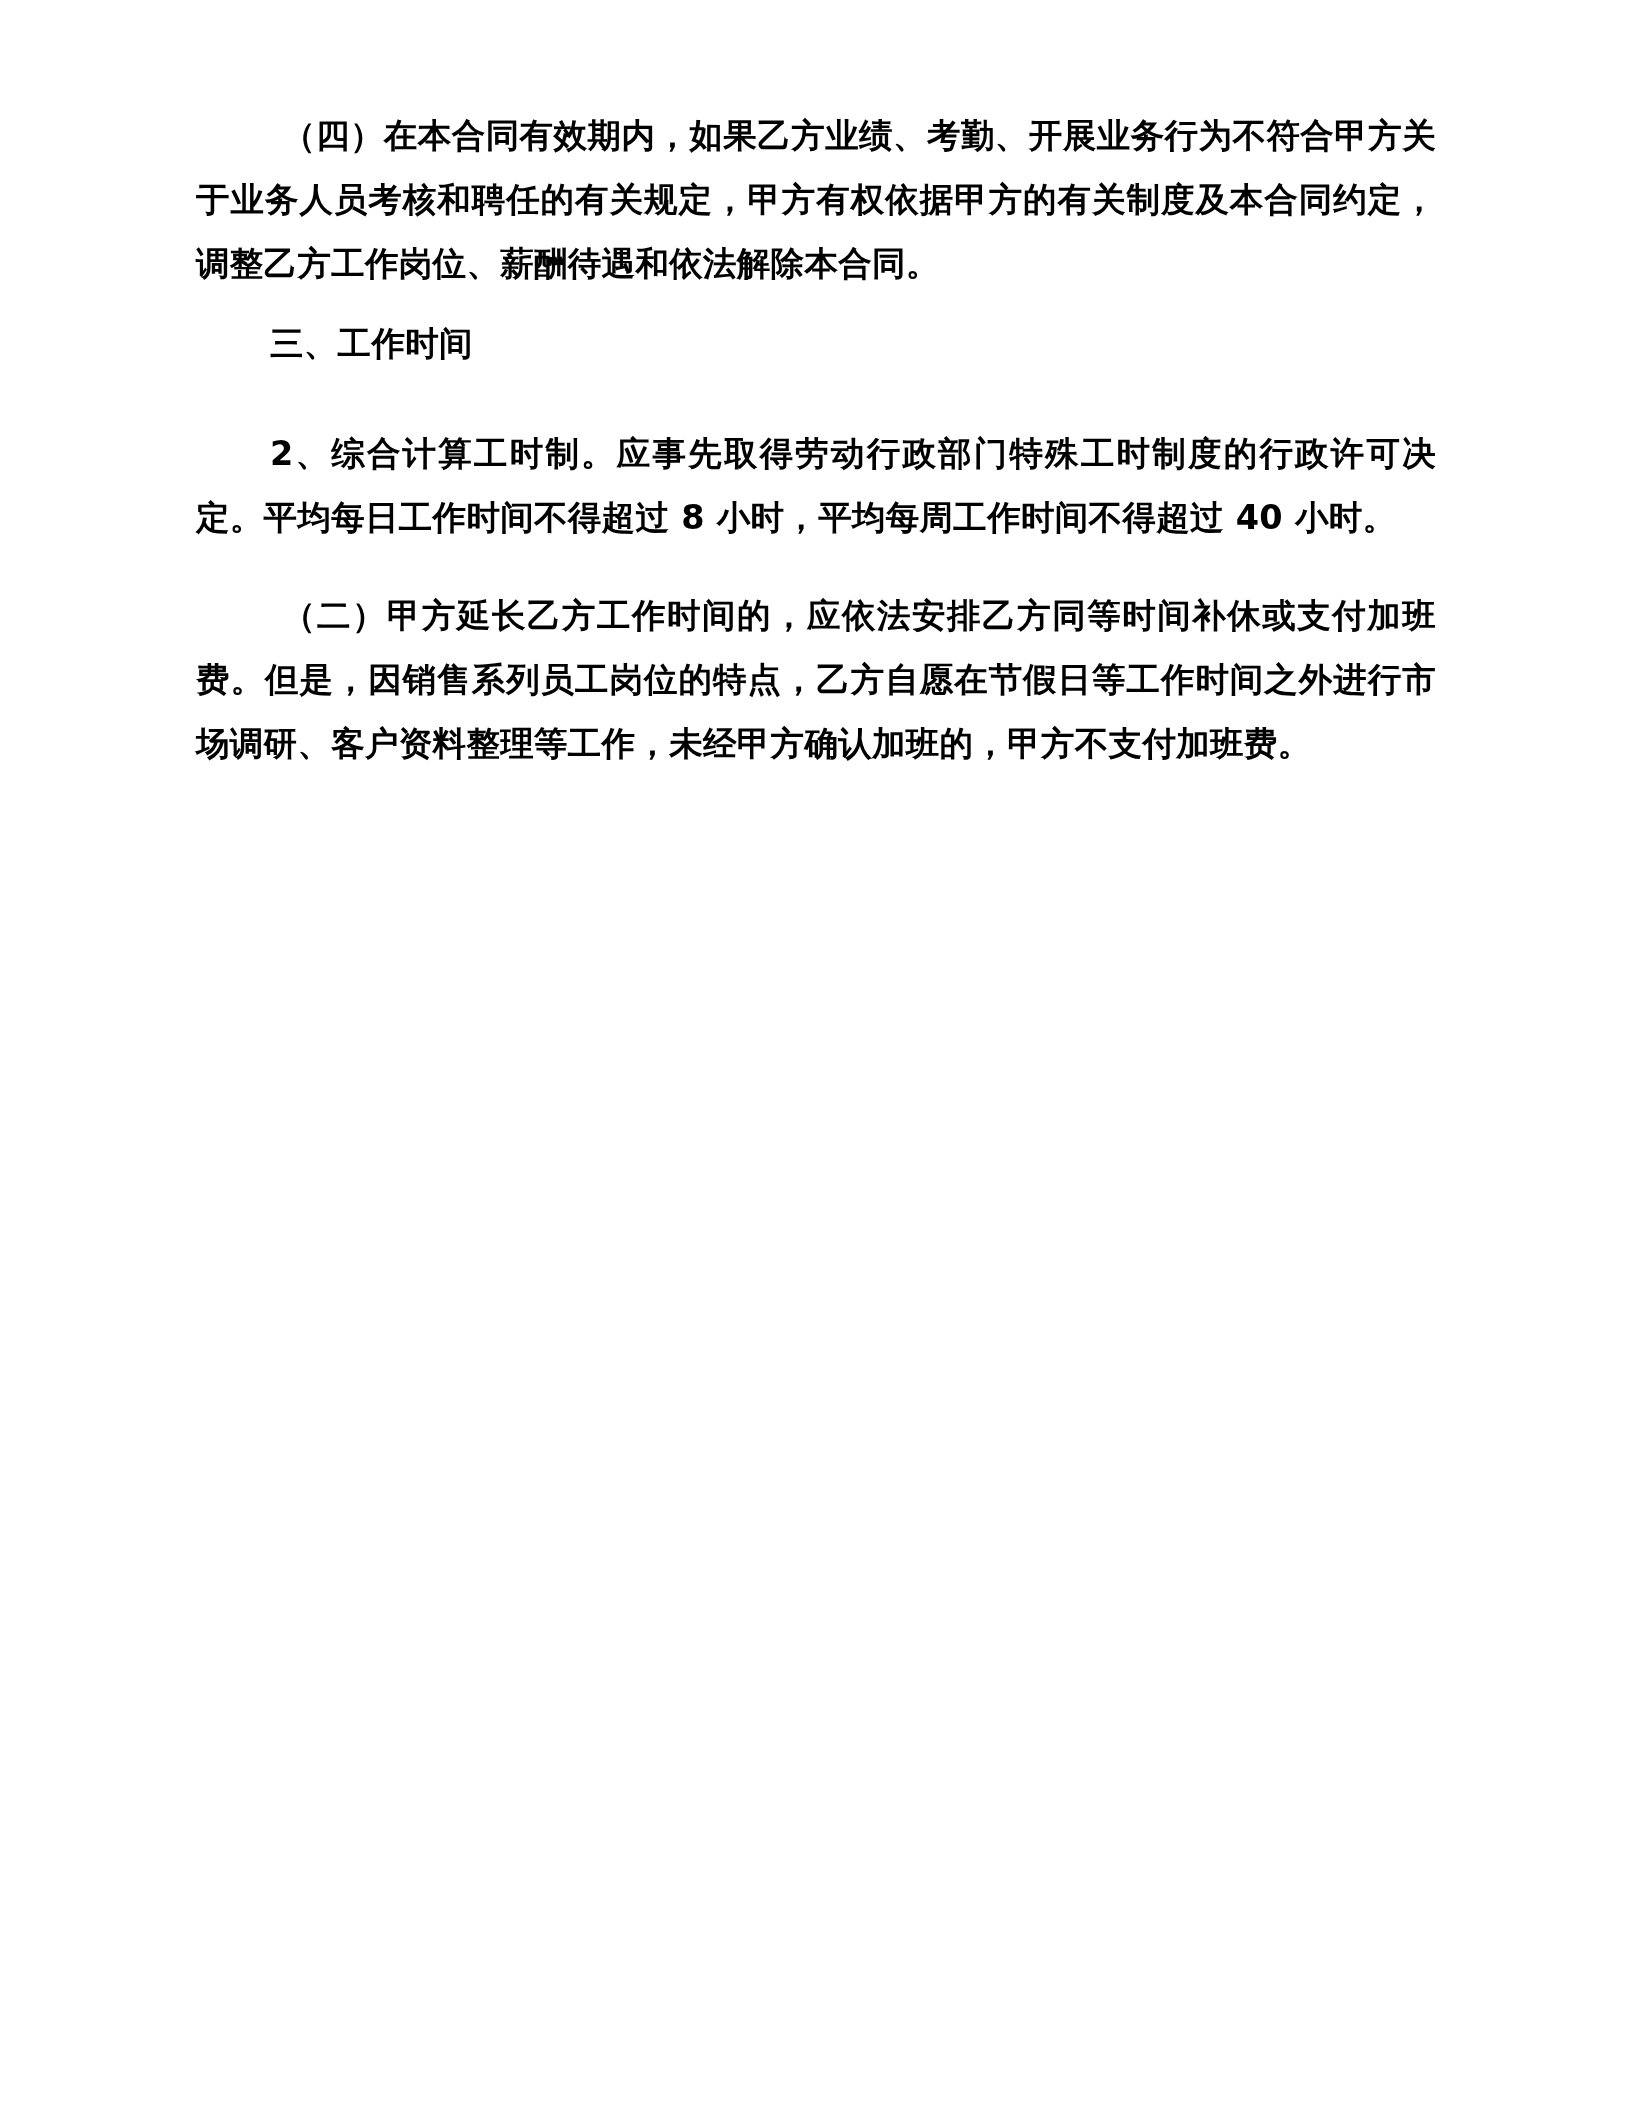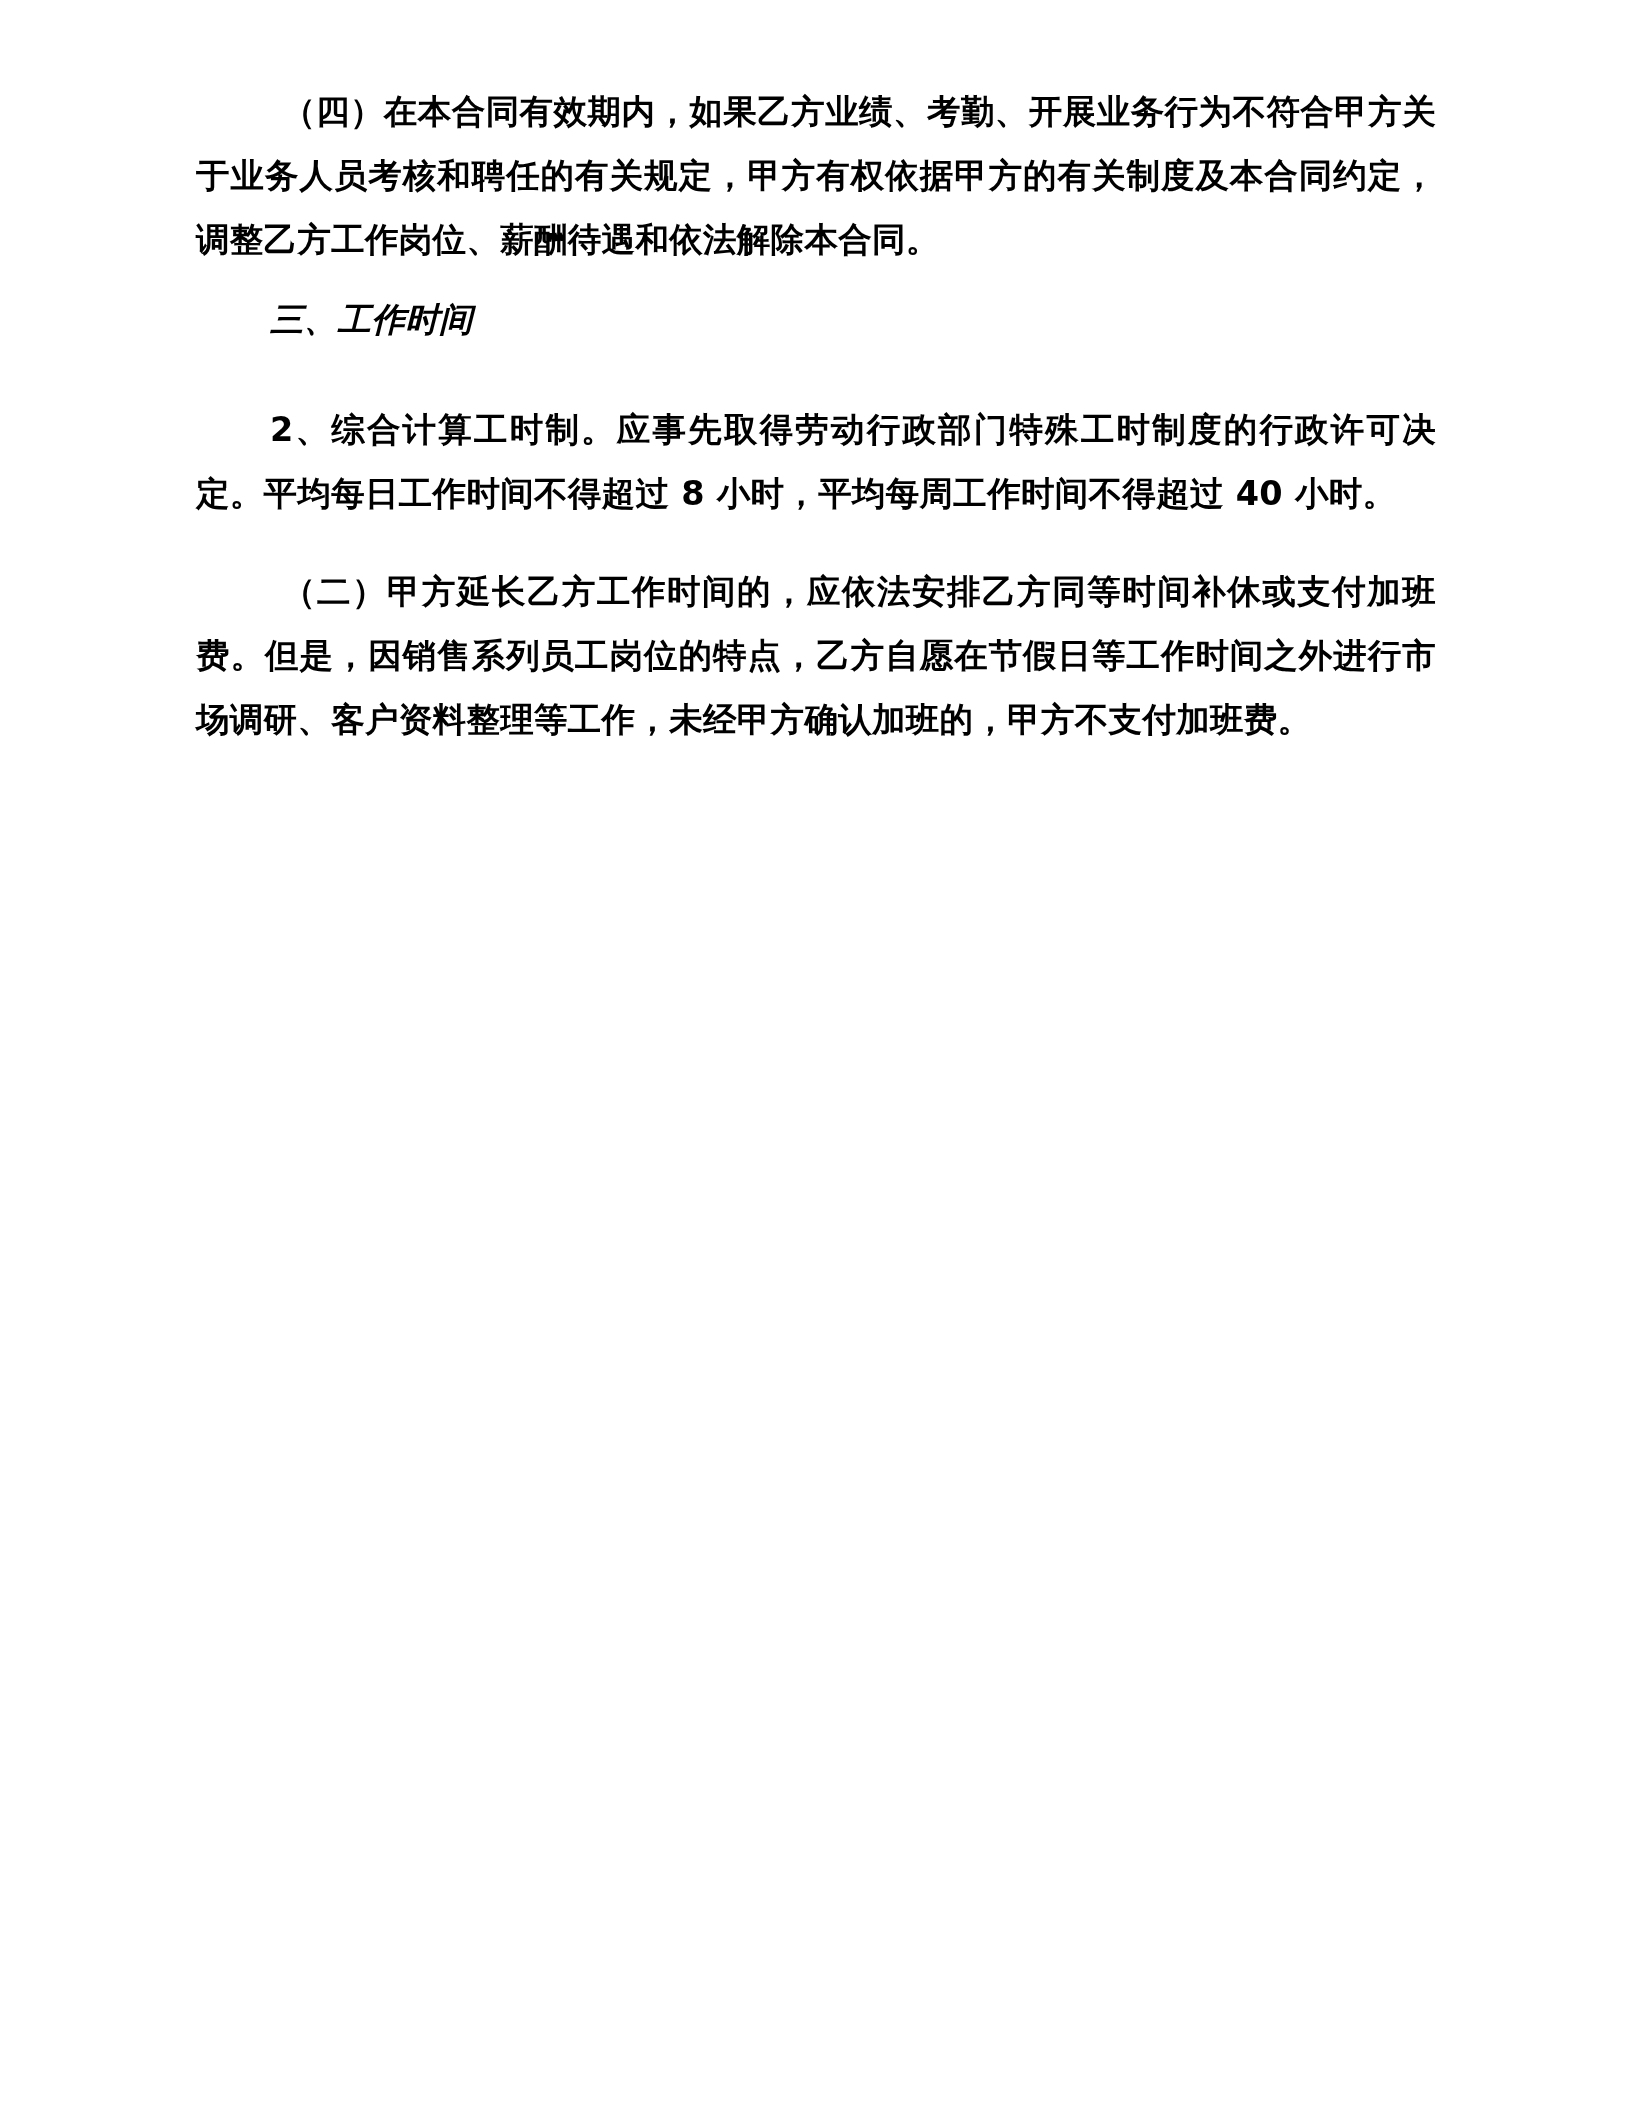--- a/index.html
+++ b/index.html
@@ -11,21 +11,21 @@
     width: 1632px;
     height: 2112px;
     font-family: "DejaVu Sans", "Liberation Sans", sans-serif;
     color: #000000;
   }
   .page {
     position: relative;
     width: 1632px;
     height: 2112px;
     box-sizing: border-box;
-    padding: 80px 196px 0 196px;
+    padding: 104px 196px 0 196px;
     background: #ffffff;
   }
   .doc-body {
     width: 1240px;
   }
   p.para {
     margin: 0 0 2px 0;
     font-size: 33.5px;
     line-height: 64px;
     letter-spacing: 0.3px;
@@ -37,21 +37,20 @@
   }
   p.indent {
     text-indent: 74px;
   }
   p.indent-wide {
     text-indent: 86px;
   }
   p.heading {
     text-indent: 74px;
     font-weight: 700;
-    font-style: italic;
   }
   .spacer-sm { height: 14px; }
   .spacer-md { height: 16px; }
 </style>
 </head>
 <body>
 
 <div class="page">
   <div class="doc-body">
 

